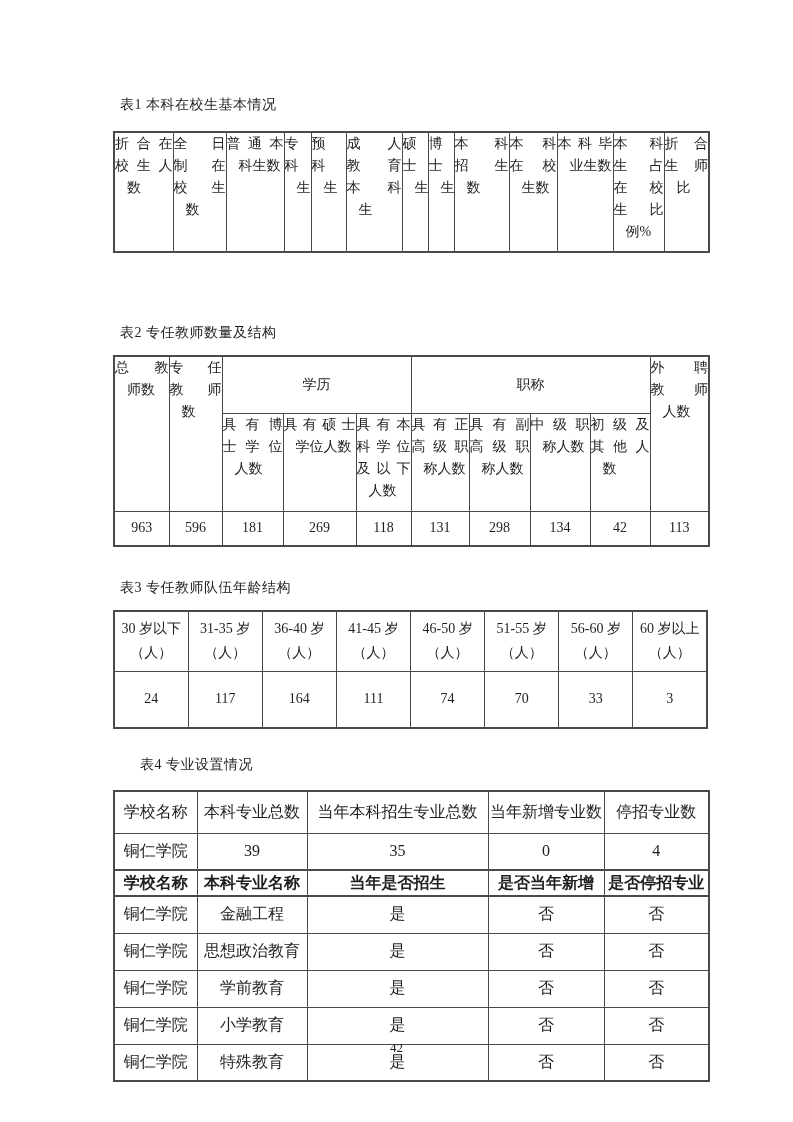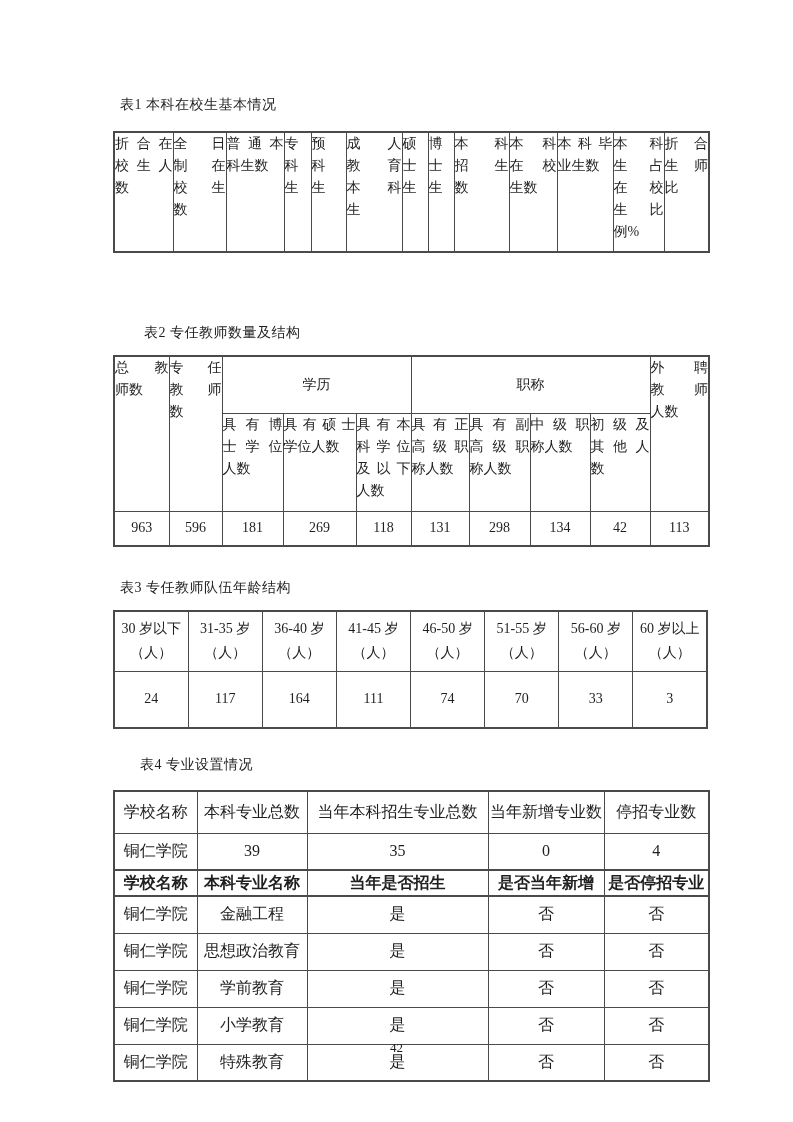--- a/index.html
+++ b/index.html
@@ -13,21 +13,21 @@
     border-collapse:collapse;table-layout:fixed;
     border:2px solid #4a4a4a;
   }
   table.tbl td{
     border:1px solid #4a4a4a;font-size:14px;overflow:hidden;
     padding:0;
   }
   
   td.hd{vertical-align:top;padding:7px 6px 2px 6px;}
   .jl{text-align:justify;text-align-last:justify;line-height:22px;min-height:22px;}
-  td.hd .jl:last-child{text-align:left;text-align-last:left;}
+  td.hd .jl:last-child{text-align:left;text-align-last:left;padding-left:12px;}
   
   td.ctr{text-align:center;vertical-align:middle;}
   td.pre{white-space:pre-line;text-align:center;vertical-align:middle;line-height:24px;}
   
   #t1 tr.hrow{height:120px;}  #t1 tr.drow{height:44px;}
   #t2 tr.grow{height:57px;}   #t2 tr.srow{height:98px;}  #t2 tr.drow{height:35px;}
   #t3 tr.hrow{height:60px;}   #t3 tr.drow{height:57px;}
   #t4 tr.hrow{height:42px;}   #t4 tr.drow{height:37px;}  #t4 tr.brow{height:26px;}
   #t4 tr.brow td{font-weight:bold;border-top:2px solid #4a4a4a;border-bottom:2px solid #4a4a4a;}
   #t4 td{font-size:16px;}
@@ -120,21 +120,21 @@
         </td>
     <td class="hd">
           <div class="jl">折合</div>
           <div class="jl">生师</div>
           <div class="jl">比</div>
         </td>
   </tr>
 </tbody>
   </table>
 
-<div class="abs title" style="left:120px;top:323px;margin-left:24px;">表2 专任教师数量及结构</div>
+<div class="abs title" style="left:120px;top:323px;">表2 专任教师数量及结构</div>
 
 <table id="t2" class="tbl abs" style="left:113px;top:355px;width:595px;">
   <colgroup>
     <col style="width:55px">
       <col style="width:53px">
       <col style="width:61px">
     <col style="width:73px">
       <col style="width:55px">
       <col style="width:58px">
     <col style="width:61px">

